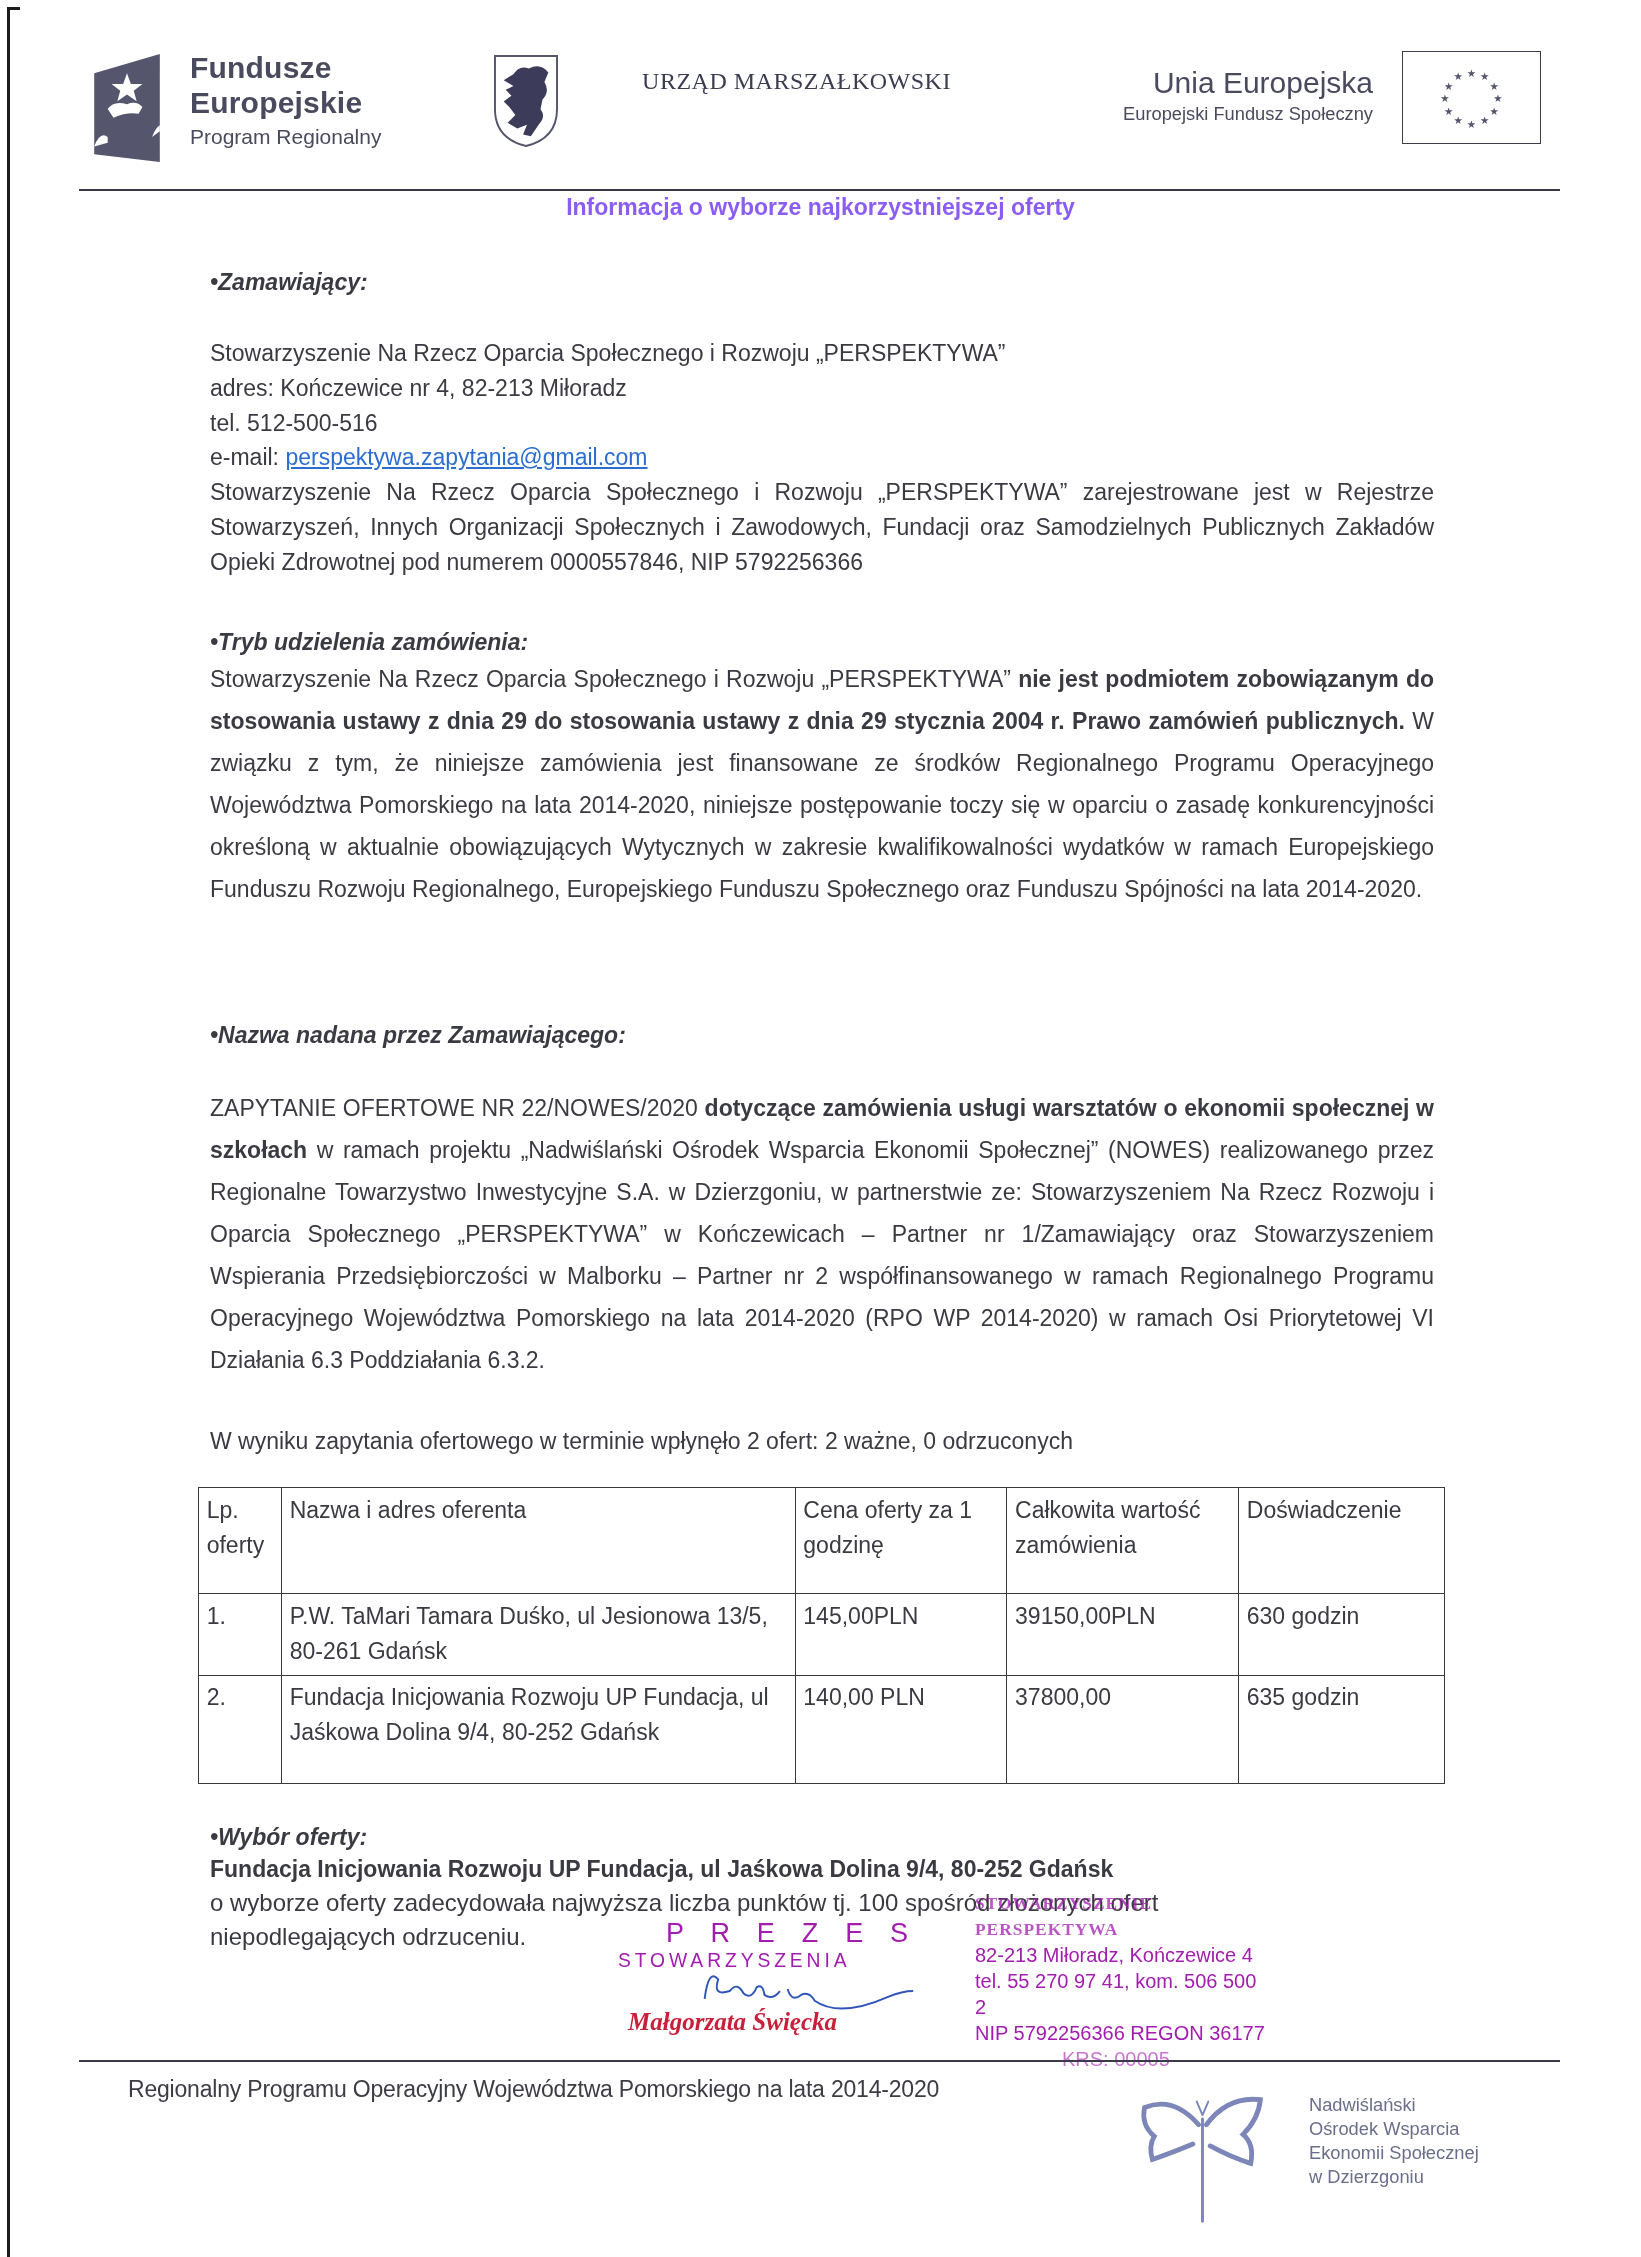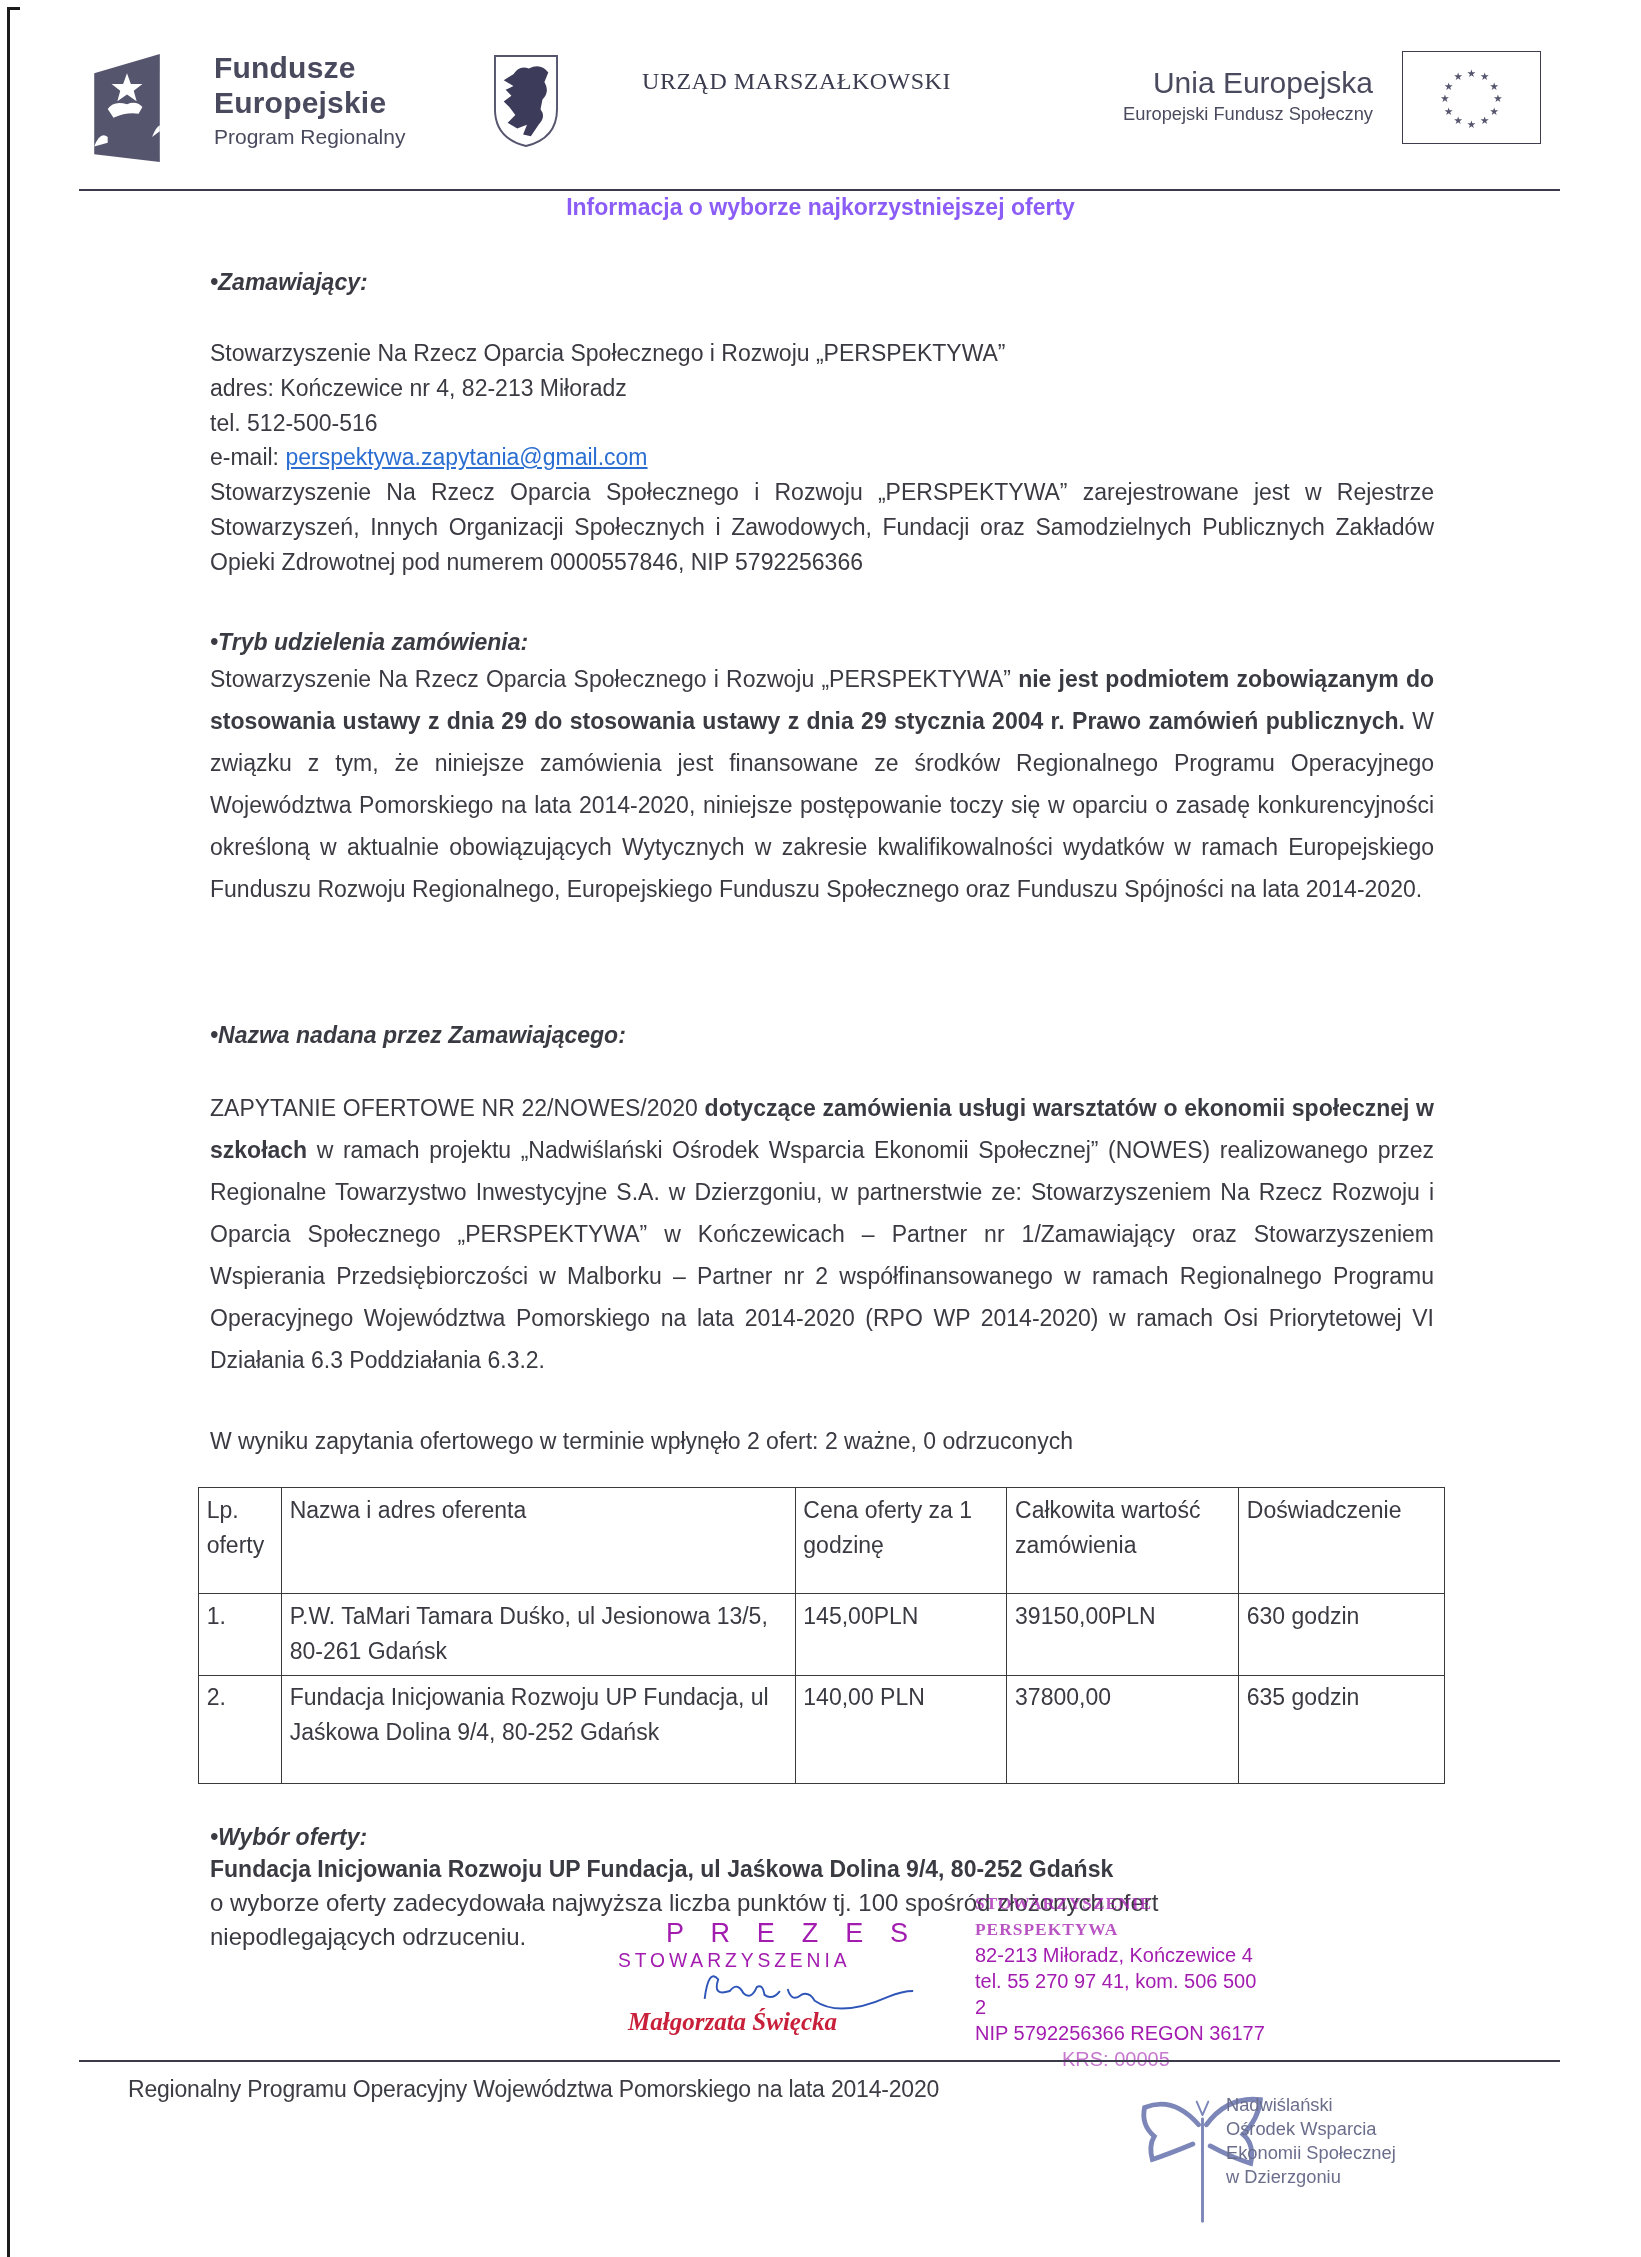--- a/index.html
+++ b/index.html
@@ -3,21 +3,21 @@
 <meta charset="utf-8">
 <style>
   html, body { margin:0; padding:0; }
   body { width:1641px; height:2257px; background:#fff; position:relative; overflow:hidden;
          font-family:"Liberation Sans", sans-serif; color:#3a3a42; }
   .scan-edge { position:absolute; left:6.8px; top:7.7px; width:2.9px; height:2250px; background:#1c1c1c; }
   .scan-edge-top { position:absolute; left:6.8px; top:6.8px; width:13.5px; height:2.9px; background:#1c1c1c; }
 
   
   .fe-logo { position:absolute; left:94px; top:54px; width:66px; height:108px; }
-  .fe-text { position:absolute; left:190px; top:50px; color:#4a4a5e;margin-left:24px; }
+  .fe-text { position:absolute; left:190px; top:50px; color:#4a4a5e; }
   .fe-text .l1, .fe-text .l2 { font-size:30px; font-weight:bold; line-height:35px; letter-spacing:0.2px; }
   .fe-text .l3 { font-size:21px; line-height:29px; margin-top:1.9px; }
   .crest { position:absolute; left:492px; top:53px; width:68px; height:95px; }
   .um-text { position:absolute; left:565px; top:64px; width:463px; text-align:center; color:#3c3c50;
              font-family:"Liberation Serif", serif; font-size:24px; line-height:35px; letter-spacing:0.5px; }
   .ue-text { position:absolute; right:268px; top:64px; text-align:right; color:#4a4a5e; }
   .ue-text .l1 { font-size:30px; line-height:37px; }
   .ue-text .l2 { font-size:18.3px; line-height:25px; }
   .eu-flag { position:absolute; left:1402px; top:51px; width:139px; height:93px; border:1.9px solid #3d3d4d; box-sizing:border-box; }
 
@@ -38,21 +38,21 @@
 
   
   .stamp-red { color:#a21caf; font-family:"Liberation Sans", sans-serif; position:absolute; }
   .sign-name { position:absolute; left:628px; top:2008px; color:#c8203a; font-family:"Liberation Serif", serif;
                font-style:italic; font-weight:bold; font-size:25px; }
   .sign-scribble { position:absolute; left:695px; top:1962px; width:222px; height:60px; }
 
   .rule-bottom { position:absolute; left:79px; top:2060px; width:1481px; height:1.9px; background:#3a3a4a; }
   .footer-text { position:absolute; left:128px; top:2076px; font-size:23px; color:#3c3c44; letter-spacing:-0.2px; }
   .butterfly { position:absolute; left:1135px; top:2086px; width:135px; height:145px; }
-  .nowes-text { position:absolute; left:1226px; top:2093px; font-size:18.3px; line-height:24px; color:#6a6e8c; }
+  .nowes-text { position:absolute; left:1309px; top:2093px; font-size:18.3px; line-height:24px; color:#6a6e8c; }
 </style>
 </head>
 <body>
 
 <div class="scan-edge"></div>
 <div class="scan-edge-top"></div>
 
 <div>
   <svg class="fe-logo" viewBox="0 0 68 112">
     <path d="M0 20 L68 0 L68 112 L0 104 Z" fill="#55556e"></path>

